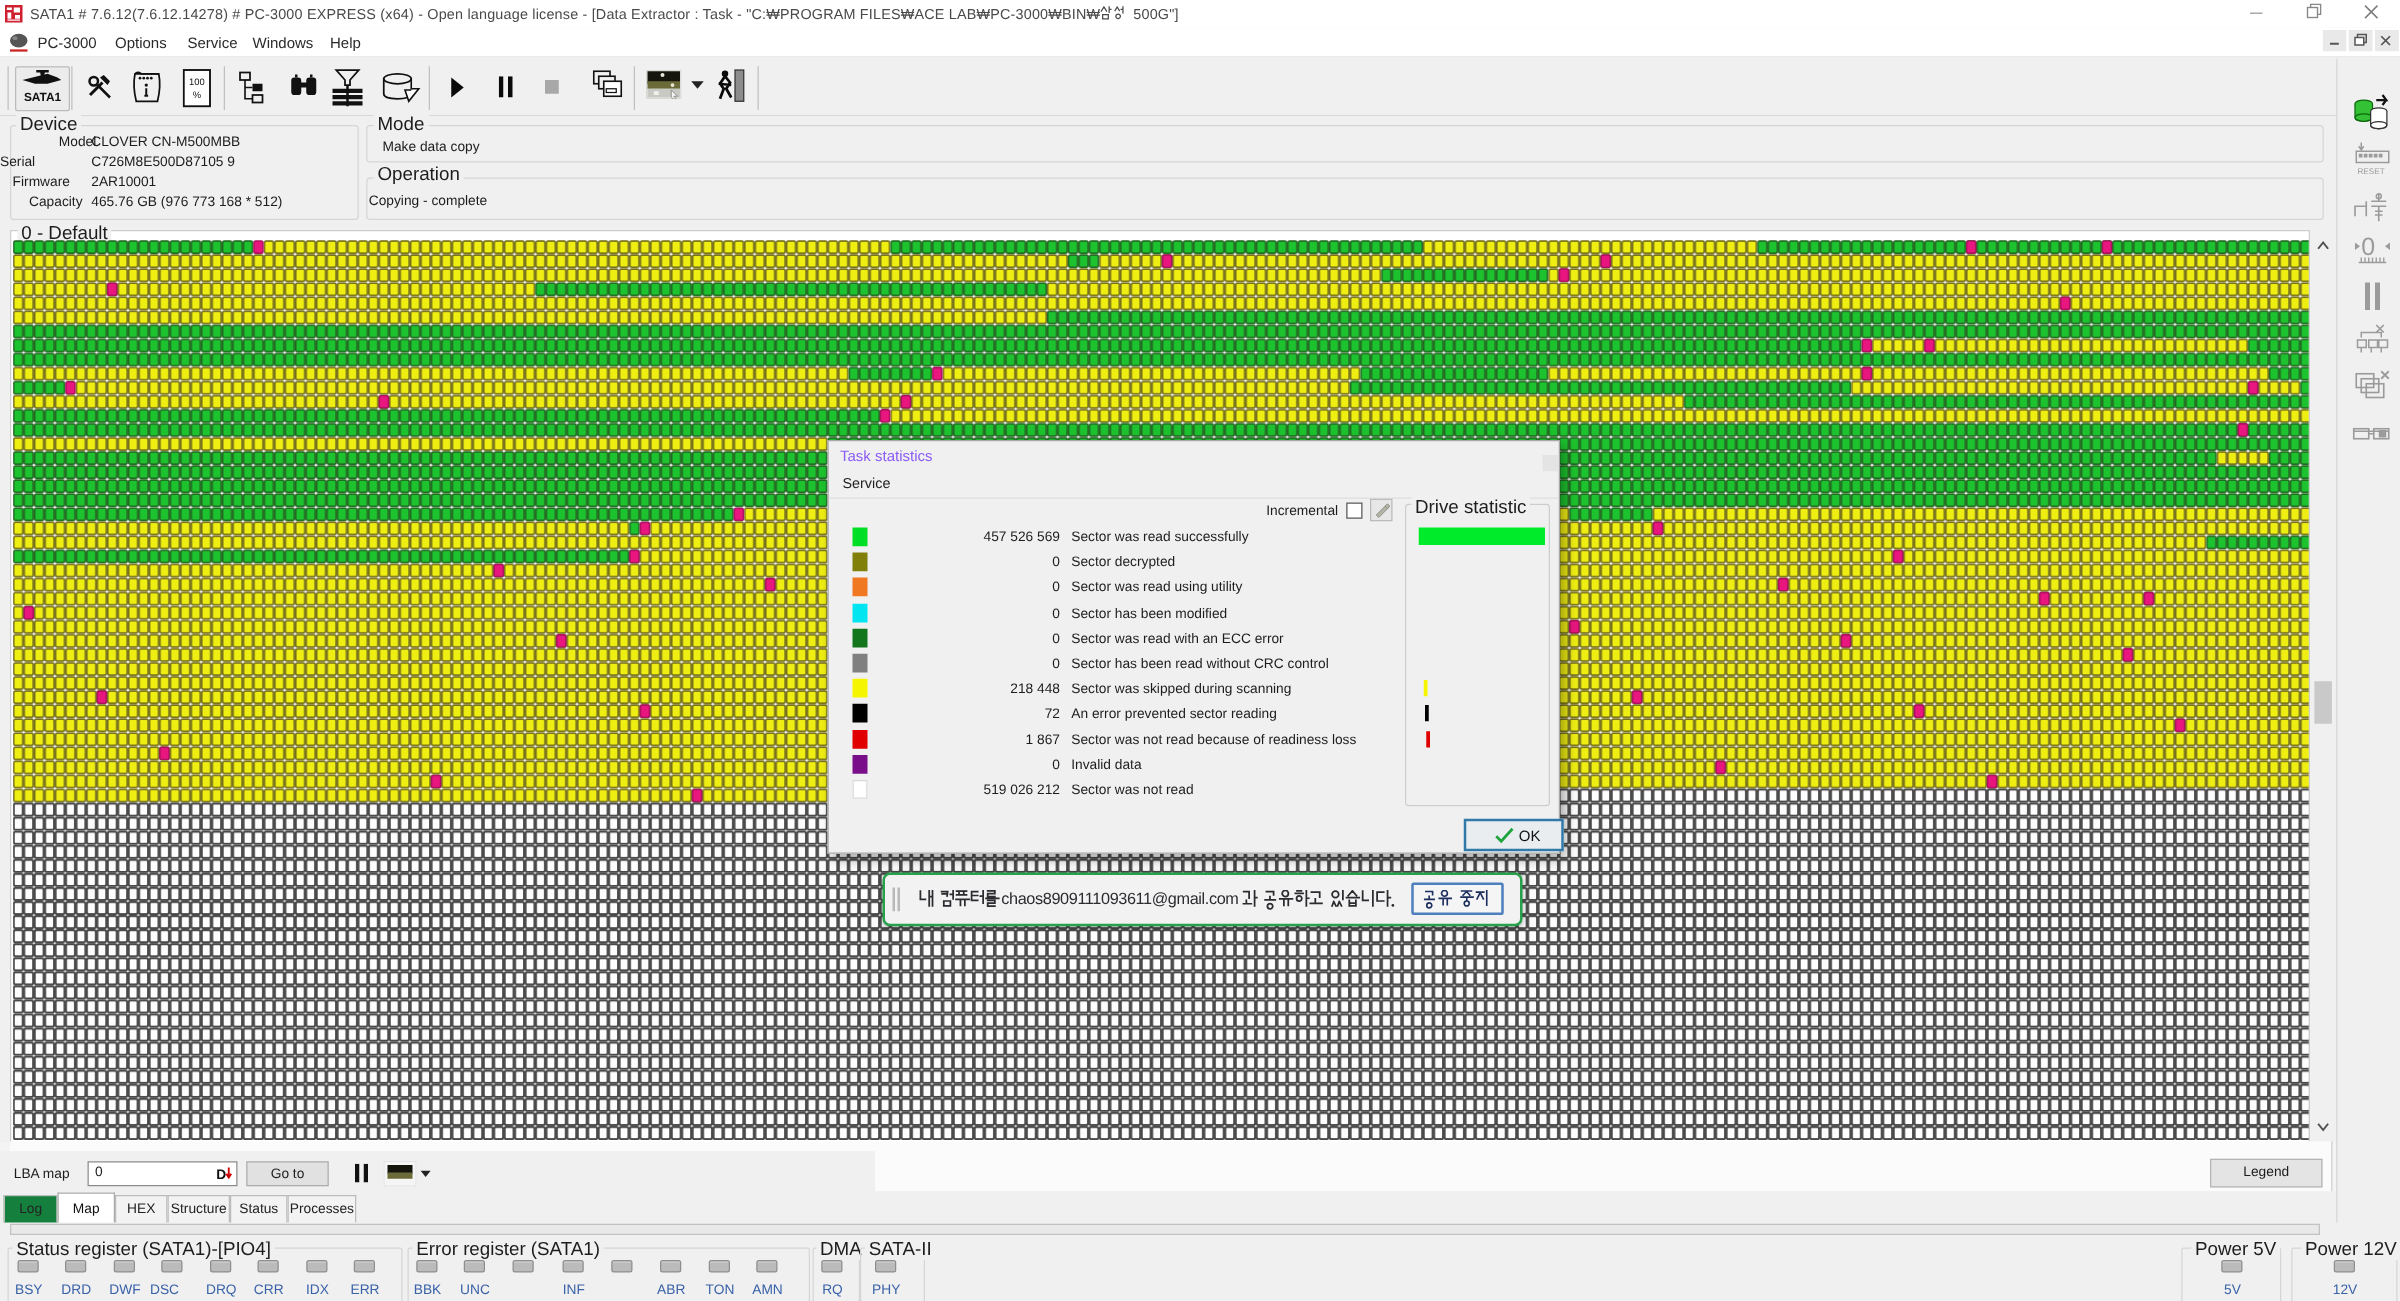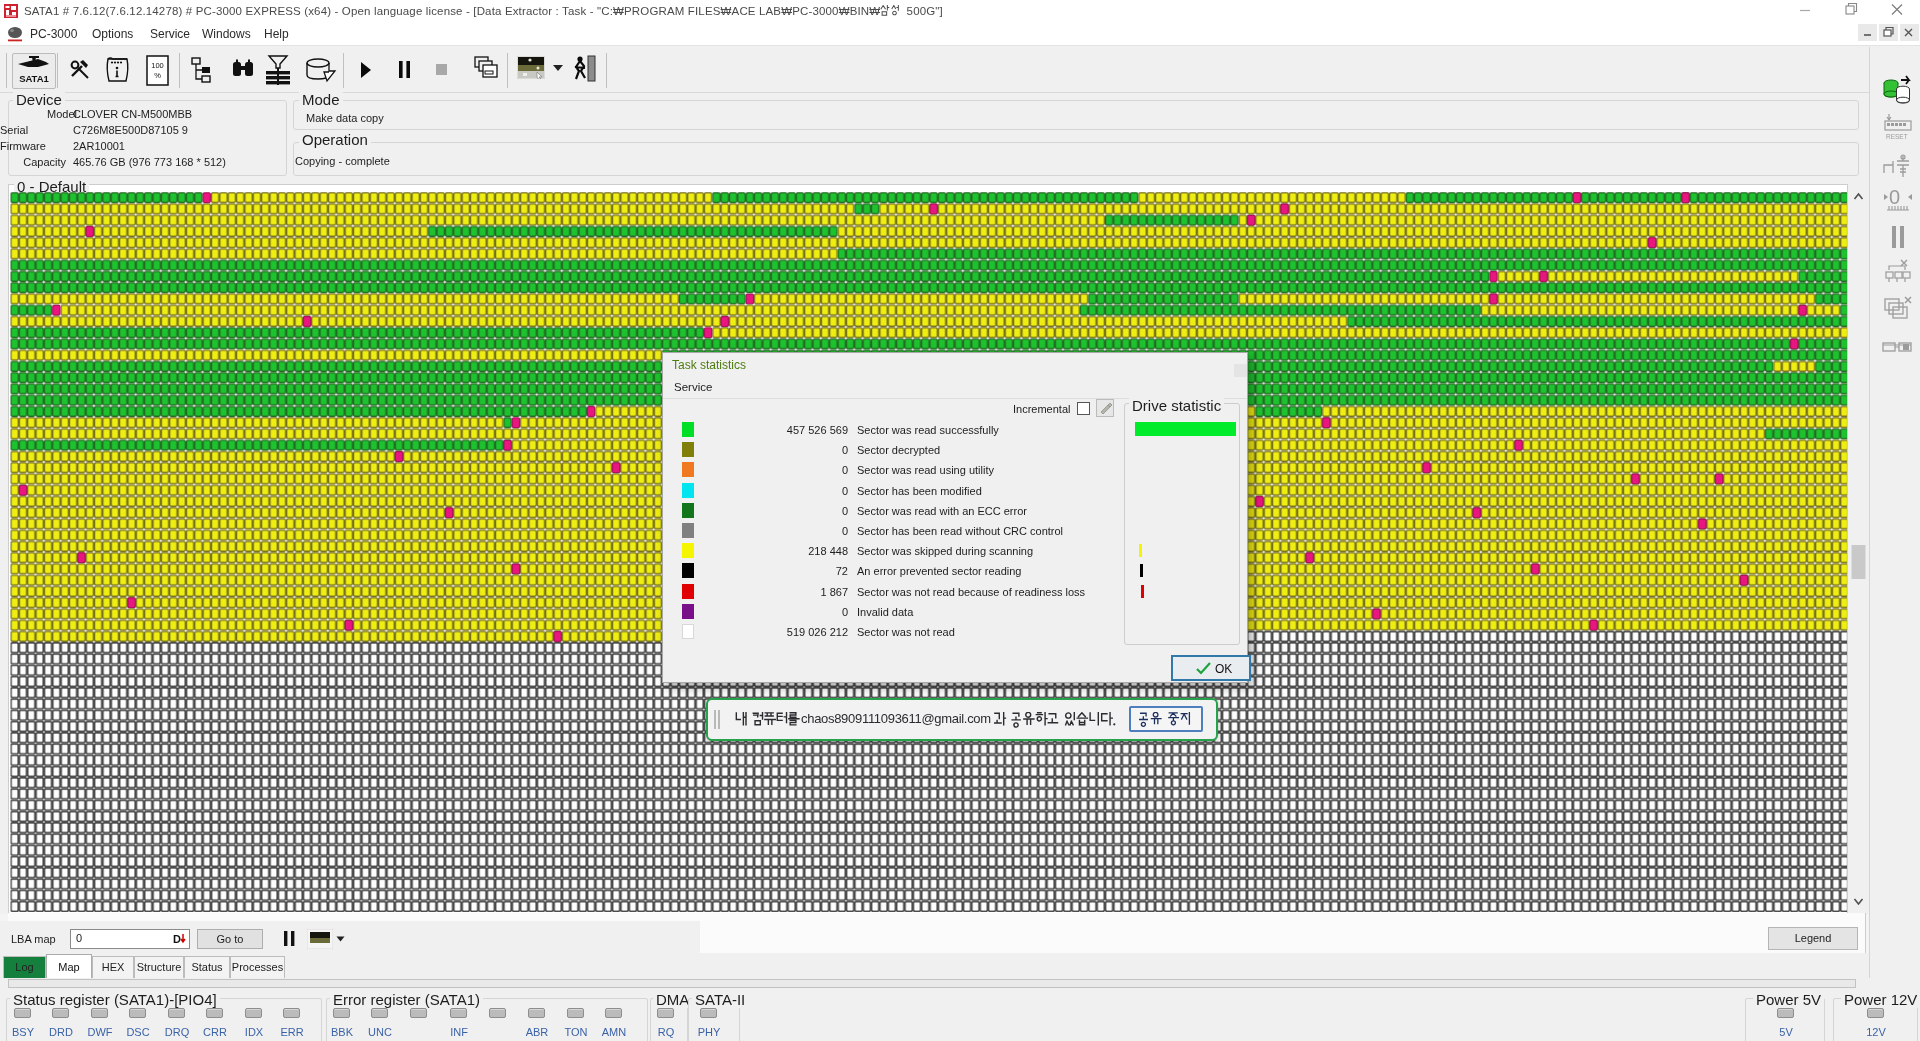--- a/index.html
+++ b/index.html
@@ -150,21 +150,21 @@
 <circle cx="8" cy="4" r="2.6" fill="#0a0a0a"></circle>
 <path d="M8 6 L4 12 L7 16 L4 24 M8 6 L12 11 L9 16 L13 23 M3 12 L13 13" stroke="#0a0a0a" stroke-width="2.2" fill="none"></path>
 </svg>
 <div class="abs" style="left:0;top:93px;width:1920px;height:85px;background:#f0f0f0"></div>
 <div class="gbox" style="left:8px;top:100px;width:279px;height:76px"></div>
 <div class="glabel" style="left:13px;top:91px">Device</div>
 <div class="abs t11" style="left:0;top:108px;width:77px;text-align:right">Model</div>
 <div class="abs t11" style="left:73px;top:108px">CLOVER  CN-M500MBB</div>
 <div class="abs t11" style="left:0;top:124px;width:58px;text-align:left">Serial</div>
 <div class="abs t11" style="left:73px;top:124px">C726M8E500D87105 9</div>
-<div class="abs t11" style="left:0;top:140px;width:66px;text-align:left">Firmware</div>
+<div class="abs t11" style="left:0;top:140px;width:66px;text-align:center">Firmware</div>
 <div class="abs t11" style="left:73px;top:140px">2AR10001</div>
 <div class="abs t11" style="left:0;top:156px;width:66px;text-align:right">Capacity</div>
 <div class="abs t11" style="left:73px;top:156px">465.76 GB (976 773 168 * 512)</div>
 <div class="gbox" style="left:293px;top:100px;width:1566px;height:30px"></div>
 <div class="glabel" style="left:299px;top:91px">Mode</div>
 <div class="abs t11" style="left:306px;top:112px">Make data copy</div>
 <div class="gbox" style="left:293px;top:142px;width:1566px;height:34px"></div>
 <div class="glabel" style="left:299px;top:131px">Operation</div>
 <div class="abs t11" style="left:295px;top:155px">Copying - complete</div>
 <div class="abs" style="left:8px;top:184px;width:1840px;height:785px;background:#ffffff;border:1px solid #cdcdcd"></div>
@@ -373,21 +373,21 @@
 <div class="abs" style="left:0;top:988px;width:1920px;height:53px;background:#f0f0f0"></div>
 <div class="gbox" style="left:6px;top:998px;width:316px;height:46px;border-radius:2px"></div>
 <div class="glabel" style="left:10px;top:991px">Status register (SATA1)-[PIO4]</div>
 <div class="led" style="left:14px;top:1008px"></div>
 <div class="abs t11 blue" style="left:5px;top:1026px;width:36px;text-align:center">BSY</div>
 <div class="led" style="left:52px;top:1008px"></div>
 <div class="abs t11 blue" style="left:43px;top:1026px;width:36px;text-align:center">DRD</div>
 <div class="led" style="left:91px;top:1008px"></div>
 <div class="abs t11 blue" style="left:82px;top:1026px;width:36px;text-align:center">DWF</div>
 <div class="led" style="left:129px;top:1008px"></div>
-<div class="abs t11 blue" style="left:120px;top:1026px;width:36px;text-align:center">DSC</div>
+<div class="abs t11 blue" style="left:120px;top:1026px;width:36px;">DSC</div>
 <div class="led" style="left:168px;top:1008px"></div>
 <div class="abs t11 blue" style="left:159px;top:1026px;width:36px;text-align:center">DRQ</div>
 <div class="led" style="left:206px;top:1008px"></div>
 <div class="abs t11 blue" style="left:197px;top:1026px;width:36px;text-align:center">CRR</div>
 <div class="led" style="left:245px;top:1008px"></div>
 <div class="abs t11 blue" style="left:236px;top:1026px;width:36px;text-align:center">IDX</div>
 <div class="led" style="left:283px;top:1008px"></div>
 <div class="abs t11 blue" style="left:274px;top:1026px;width:36px;text-align:center">ERR</div>
 <div class="gbox" style="left:326px;top:998px;width:322px;height:46px;border-radius:2px"></div>
 <div class="glabel" style="left:330px;top:991px">Error register (SATA1)</div>
@@ -472,21 +472,21 @@
     <rect x="12" y="12" width="14" height="11" fill="none" stroke="#9b9b9b" stroke-width="1.3"></rect>
     <path d="M24 2 L30 8 M30 2 L24 8" stroke="#9b9b9b" stroke-width="1.5"></path>
   </svg>
 <svg class="abs" style="left:1881px;top:333px" width="34" height="32">
     <rect x="2" y="10" width="12" height="8" fill="none" stroke="#9b9b9b" stroke-width="1.3"></rect>
     <rect x="18" y="10" width="12" height="8" fill="none" stroke="#9b9b9b" stroke-width="1.3"></rect>
     <path d="M14 14 H18 M2 12 H30" stroke="#9b9b9b" stroke-width="1.2"></path>
     <rect x="22" y="11" width="6" height="6" fill="#9b9b9b"></rect>
   </svg>
 <div class="abs" style="left:662px;top:352px;width:586px;height:331px;background:#f0f0f0;border:1px solid #a8a8a8;box-shadow:4px 4px 10px rgba(0,0,0,0.35)"></div>
-<div class="abs" style="left:672px;top:358px;font-size:12px;color:#4d7c0f">Task statistics</div>
+<div class="abs" style="left:672px;top:358px;font-size:12px;color:#8b5cf6">Task statistics</div>
 <div class="abs" style="left:1234px;top:364px;width:13px;height:13px;background:#e4e4e4"></div>
 <div class="abs" style="left:674px;top:381px;font-size:11.5px;color:#222">Service</div>
 <div class="abs" style="left:663px;top:398px;width:584px;height:1px;background:#ddd"></div>
 <div class="abs t11" style="left:1013px;top:403px">Incremental</div>
 <div class="abs" style="left:1077px;top:402px;width:13px;height:13px;background:#fff;border:1px solid #555"></div>
 <div class="abs" style="left:1096px;top:399px;width:18px;height:18px;background:#e7e7e7;border:1px solid #bbb"></div>
 <svg class="abs" style="left:1098px;top:401px" width="14" height="14">
     <path d="M3 11 L10 4 L12 6 L5 13 Z M10 4 L12 2 L14 4 L12 6" fill="#b5b5a5" stroke="#888" stroke-width="0.7"></path>
   </svg>
 <div class="abs" style="left:682px;top:422px;width:12px;height:15px;background:#00df26;"></div>

